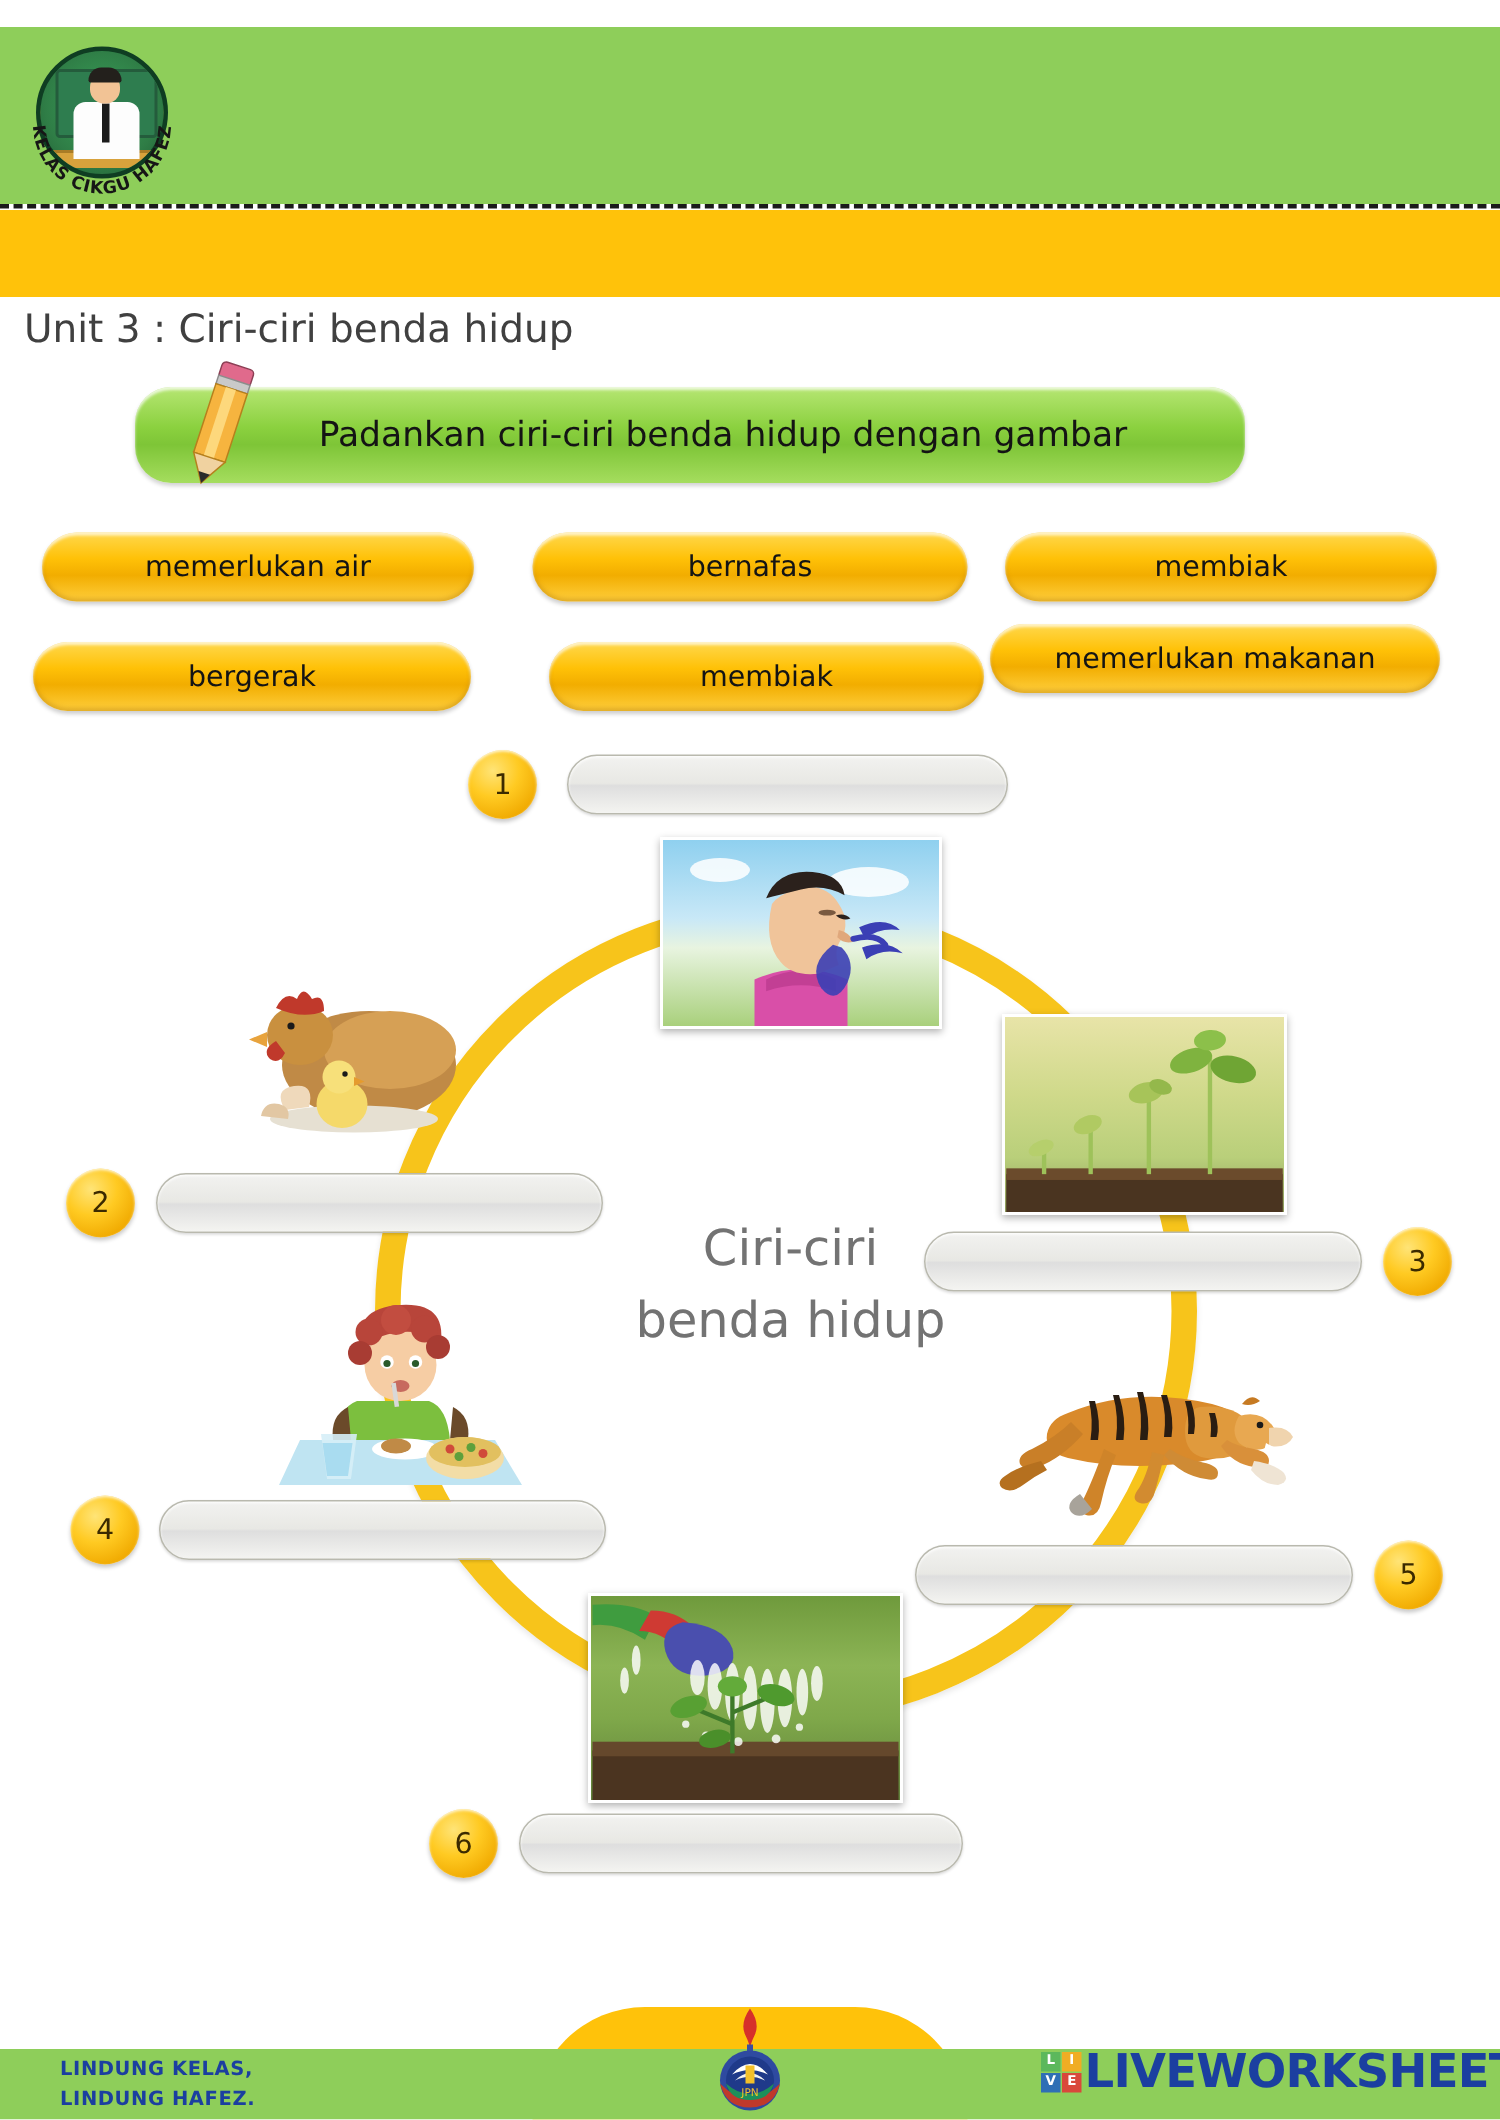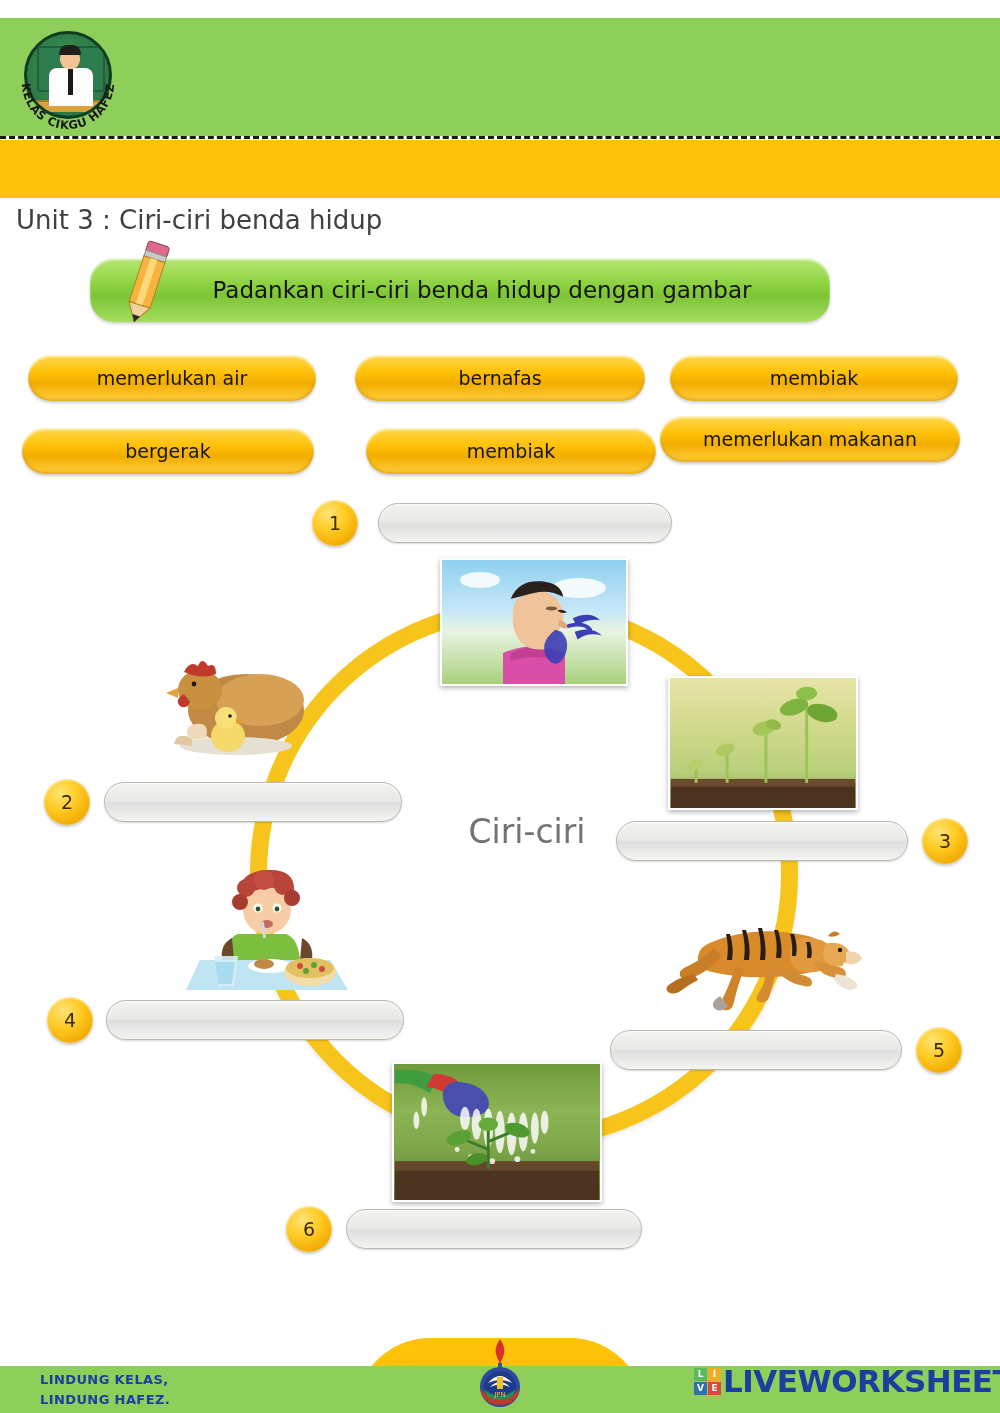--- a/index.html
+++ b/index.html
@@ -262,20 +262,21 @@
     </div>
     <div class="word-pill" style="left: 660px; top: 416px; width: 300px;">
       <span>memerlukan makanan</span>
     </div>
   </div>
 
 <div id="diagram">
   <div id="ring"></div>
   <div id="center-label">
     <span>Ciri-ciri</span><br>
+    <span>benda hidup</span>
   </div>
 </div>
 
 <div class="photo" style="left:440px; top:558px; width:188px; height:128px;">
   <div class="sky"></div>
   <div class="cloud" style="left:110px; top:18px; width:54px; height:20px;"></div>
   <div class="cloud" style="left:18px; top:12px; width:40px; height:16px;"></div>
   <svg viewBox="0 0 188 128" style="position:absolute;left:0;top:0;width:100%;height:100%;">
     <path d="M62 128 L62 96 Q94 82 126 96 L126 128 Z" fill="#d94fa8"></path>
     <path d="M70 96 q24 -12 48 0 l0 8 q-24 -8 -48 0 Z" fill="#c23f94"></path>

